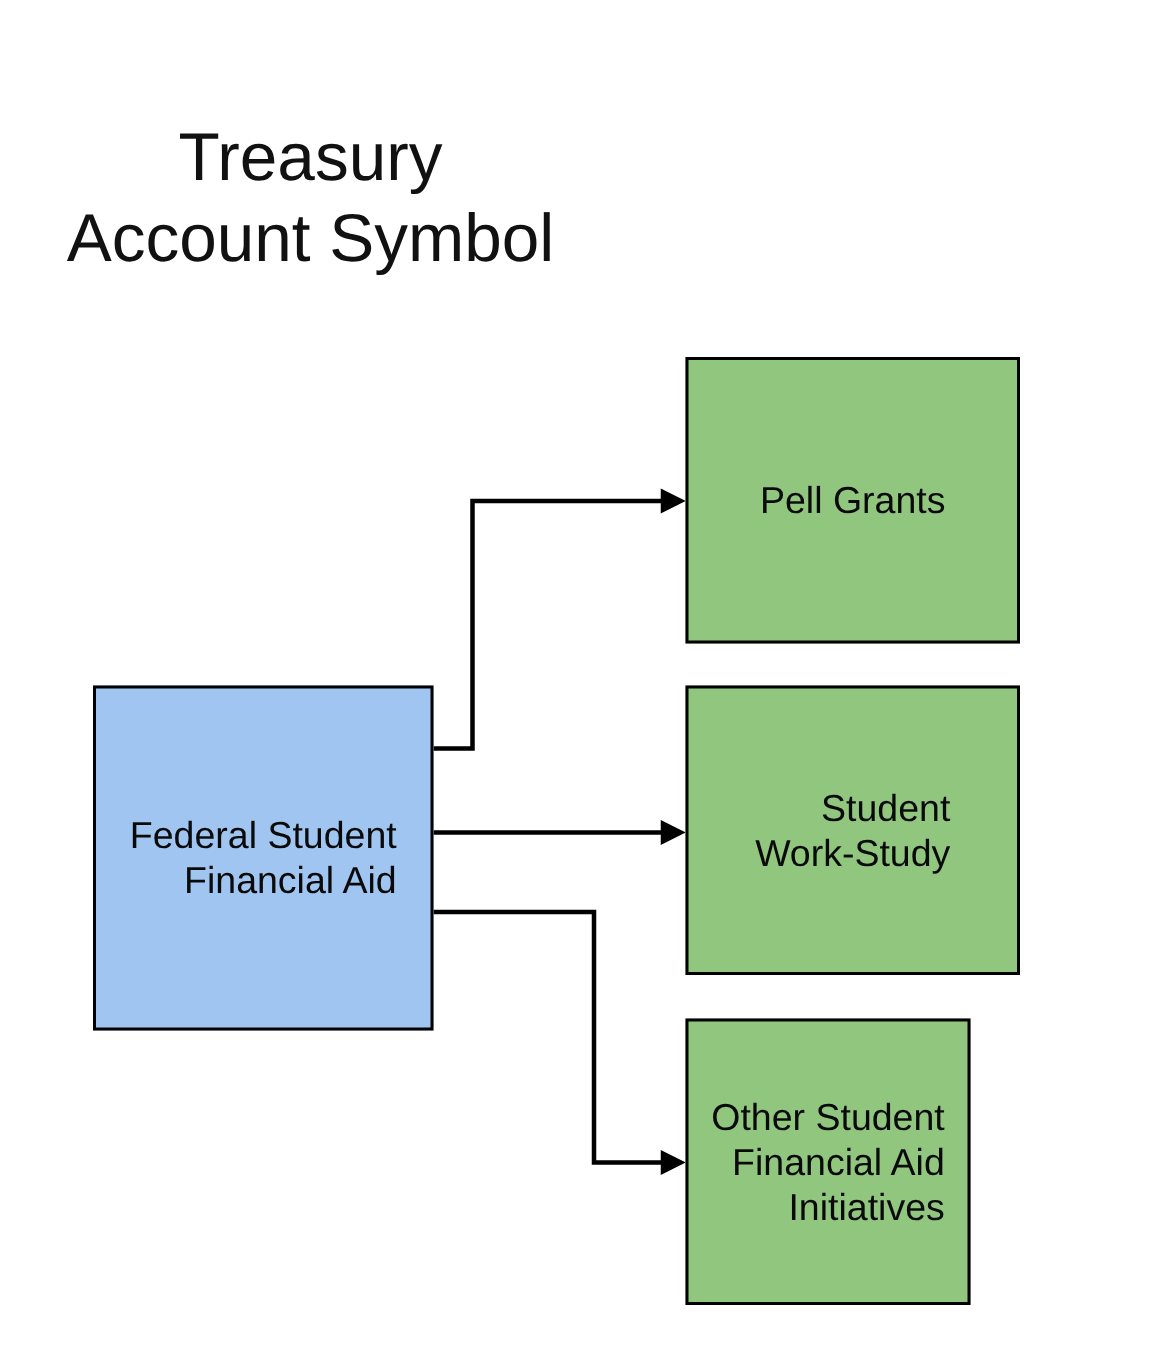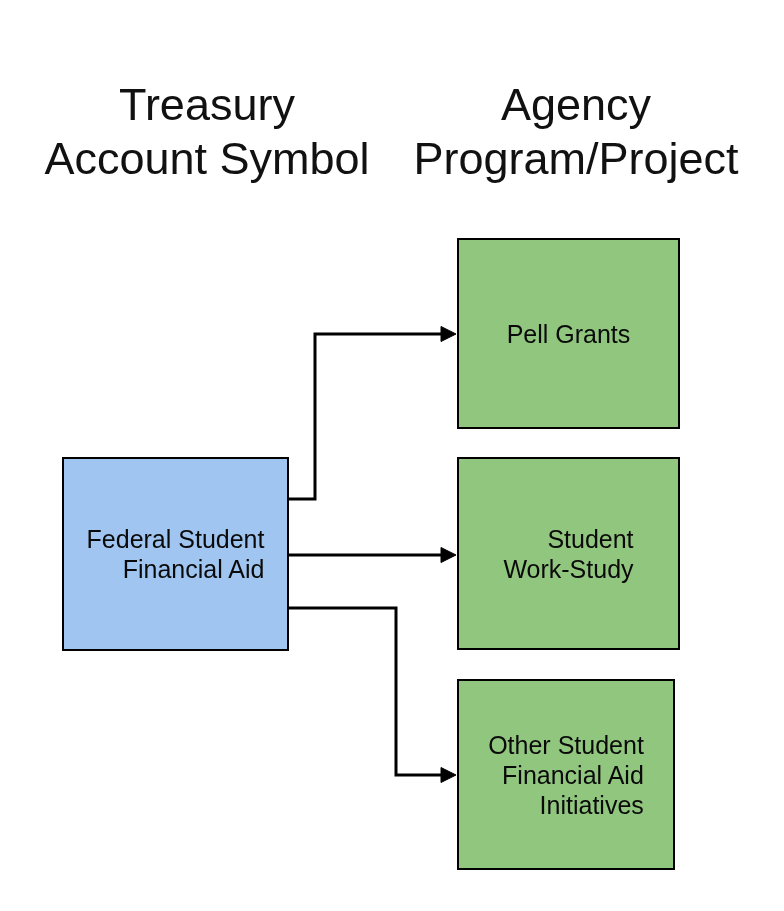--- a/index.html
+++ b/index.html
@@ -55,35 +55,33 @@
     align-items: center;
     justify-content: center;
     text-align: right;
     font-size: 25px;
     line-height: 30px;
     white-space: pre-line;
     color: #0a0a0a;
   }
   .node.source { background: var(--source-fill); }
   .node.target { background: var(--target-fill); }
-  #node-source  { left: 62px;  top: 457px; width: 227px; height: 194px; }
+  #node-source  { left: 62px;  top: 457px; width: 227px; height: 230px; }
   #node-target-0 { left: 457px; top: 238px; width: 223px; height: 191px; }
   #node-target-1 { left: 457px; top: 457px; width: 223px; height: 193px; }
-  #node-target-2 { left: 457px; top: 679px; width: 218px; height: 191px; }
+  #node-target-2 { left: 457px; top: 679px; width: 190px; height: 191px; }
 </style>
 </head>
 <body>
 
 <div class="canvas">
 
   <div class="col-header left">Treasury
 Account Symbol</div>
 
-  <div class="col-header right">Agency
-Program/Project</div>
 
   <svg class="connectors" viewBox="0 0 784 911" xmlns="http://www.w3.org/2000/svg">
     <path d="M 289 499 L 315 499 L 315 334 L 441 334"></path>
     <polygon points="456,334 441,326.5 441,341.5"></polygon>
 
     <path d="M 289 555 L 441 555"></path>
     <polygon points="456,555 441,547.5 441,562.5"></polygon>
 
     <path d="M 289 608 L 396 608 L 396 775 L 441 775"></path>
     <polygon points="456,775 441,767.5 441,782.5"></polygon>

